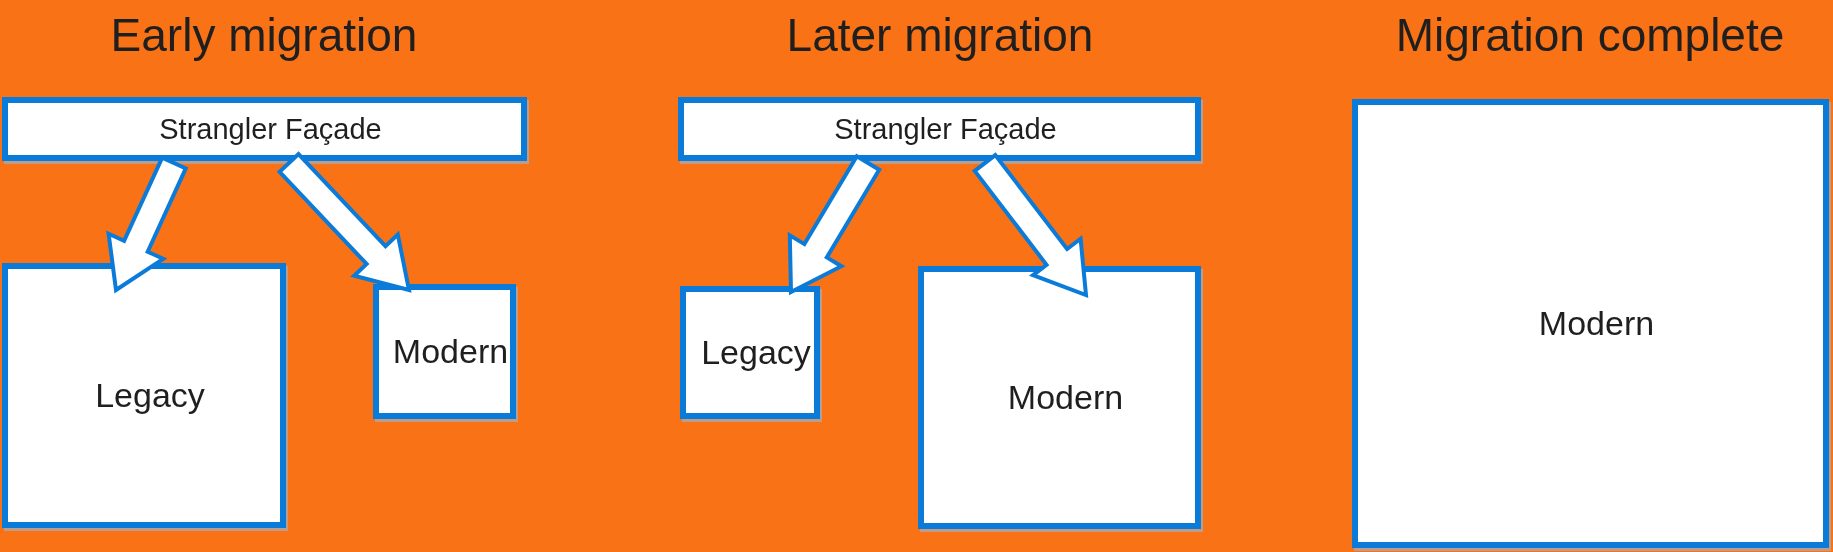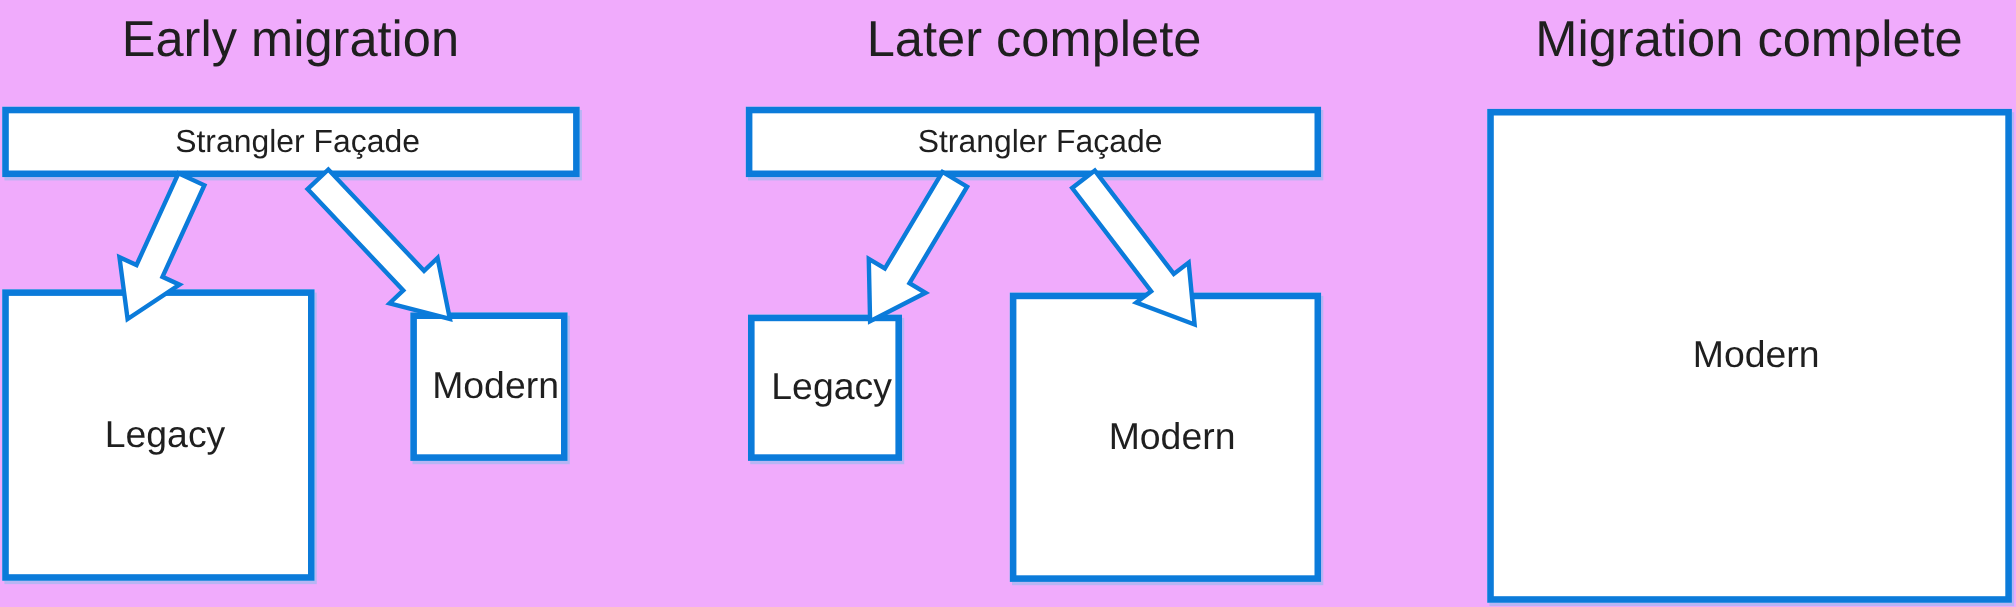--- a/index.html
+++ b/index.html
@@ -3,21 +3,21 @@
 <meta charset="utf-8">
 <style>
   :root{
     --accent:#0b7bda;
     --ink:#1f1f1f;
   }
   html,body{margin:0;padding:0;background:#ffffff;}
   .canvas{
     position:relative;
     width:1833px;height:552px;
-    background:#f0abfc;
+    background:#f97316;
     overflow:hidden;
     font-family:"Liberation Sans", sans-serif;
     color:var(--ink);
   }
   .title{
     position:absolute;
     margin:0;
     font-size:46px;
     font-weight:300;
     text-align:center;
@@ -82,21 +82,21 @@
     </div>
     <div class="box p1-legacy">
       <span class="box-label">Legacy</span>
     </div>
     <div class="box p1-modern">
       <span class="box-label">Modern</span>
     </div>
   </section>
 
   <section>
-    <h2 class="title p2-title">Later complete</h2>
+    <h2 class="title p2-title">Later migration</h2>
     <div class="box facade p2-facade">
       <span class="box-label">Strangler Façade</span>
     </div>
     <div class="box p2-legacy">
       <span class="box-label">Legacy</span>
     </div>
     <div class="box p2-modern">
       <span class="box-label">Modern</span>
     </div>
   </section>

